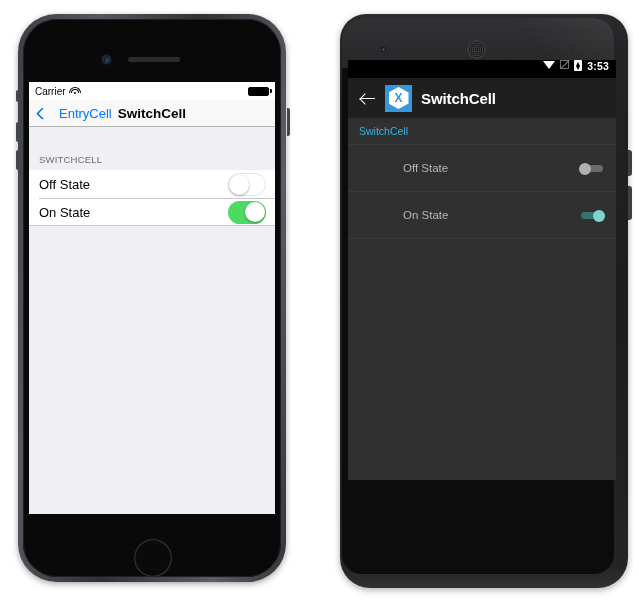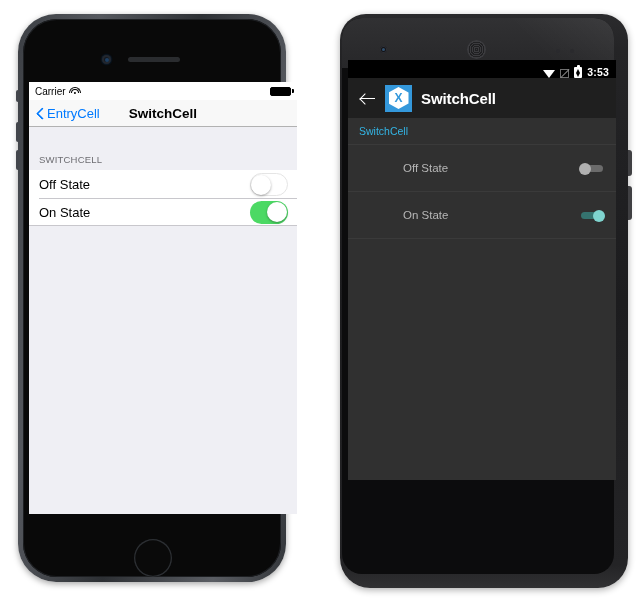--- a/index.html
+++ b/index.html
@@ -98,21 +98,21 @@
     position: absolute;
     right: 6px;
     width: 3px;
     border-radius: 0 2px 2px 0;
     background: #43464c;
   }
   .ip-screen {
     position: absolute;
     left: 19px;
     top: 70px;
-    width: 268px;
+    width: 246px;
     height: 432px;
     background: #efeff4;
     overflow: hidden;
   }
 
   
   .ios-status {
     height: 18px;
     background: #ffffff;
     display: flex;
@@ -171,21 +171,21 @@
     background: #f8f8f8;
     border-bottom: 1px solid #b2b2b2;
     display: flex;
     align-items: center;
     position: relative;
     padding: 0 6px;
   }
   .ios-back {
     display: flex;
     align-items: center;
-    gap: 3px;
+    gap: 15px;
     color: #007aff;
     font-size: 13px;
     cursor: pointer;
   }
   .ios-chevron {
     width: 9px; height: 14px;
     position: relative;
     flex: 0 0 auto;
   }
   .ios-chevron::before {
@@ -350,21 +350,21 @@
     height: 420px;
     background: #303030;
     overflow: hidden;
   }
 
   
   .an-status {
     height: 18px;
     background: #000;
     display: flex;
-    align-items: flex-end;
+    align-items: flex-start;
     justify-content: flex-end;
     gap: 5px;
     padding: 0 7px;
   }
   .an-wifi {
     width: 12px; height: 9px;
     position: relative;
   }
   .an-wifi::before {
     content:"";

